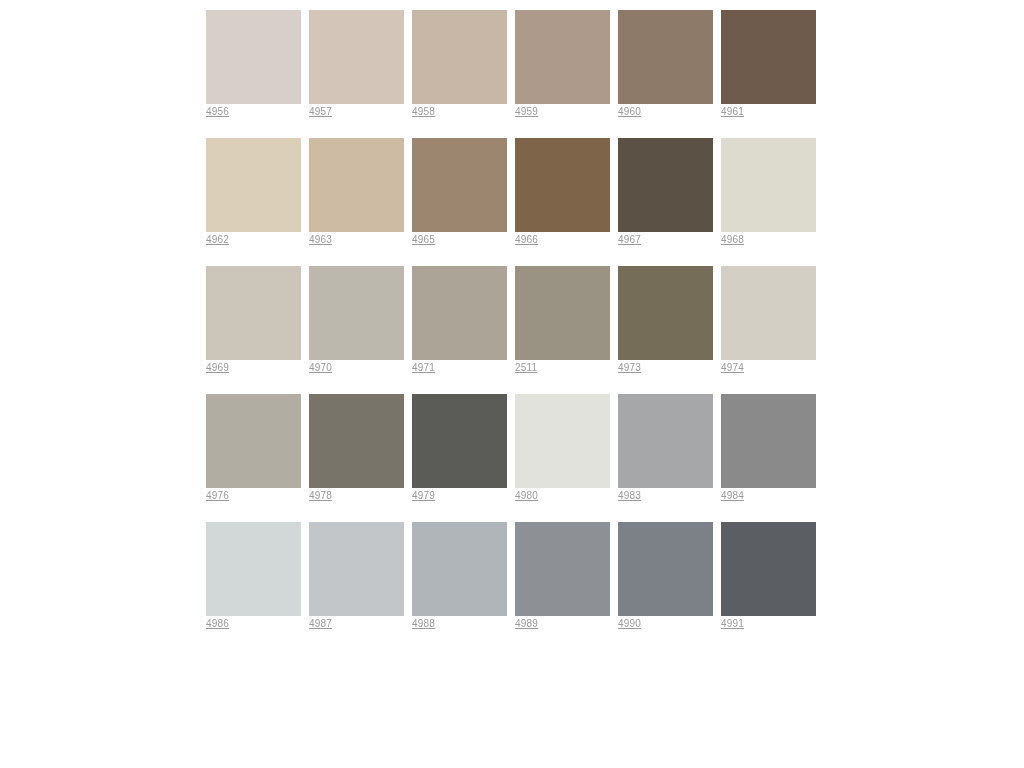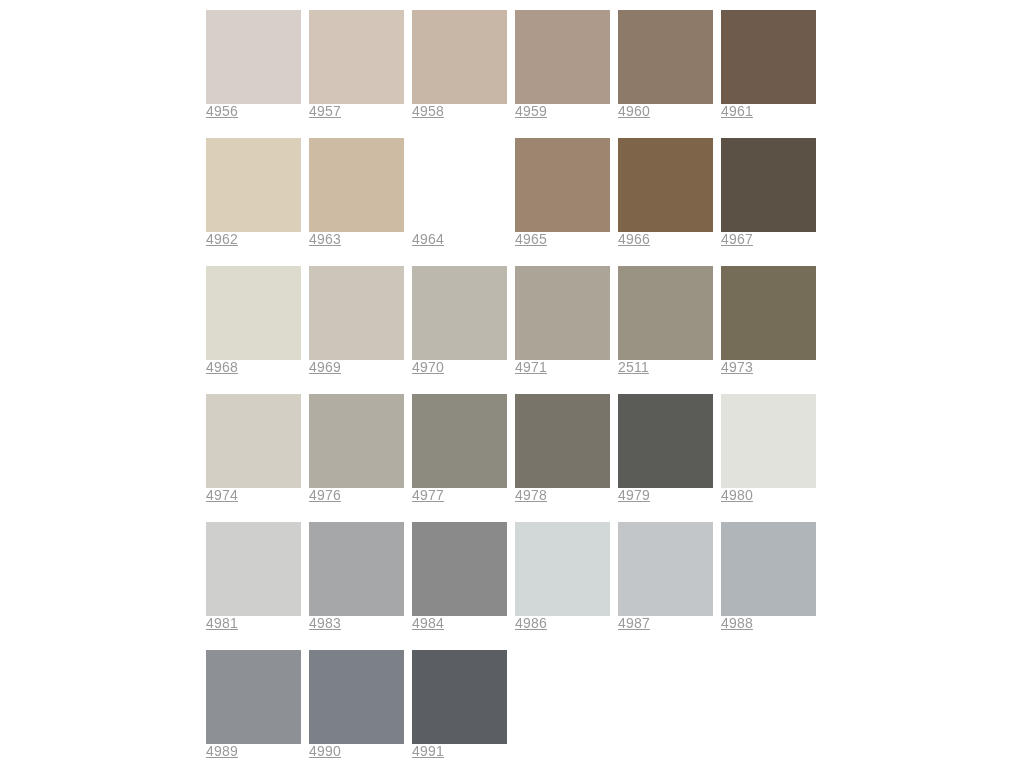--- a/index.html
+++ b/index.html
@@ -39,21 +39,21 @@
     width: 95px;
     height: 94px;
     line-height: 0;
     font-size: 0;
   }
   .swatch-label {
     position: absolute;
     left: 0;
     top: 96px;
     font-family: "Liberation Sans", sans-serif;
-    font-size: 14px;
+    font-size: 10px;
     line-height: 11px;
     letter-spacing: 0.2px;
     color: #9a9a9a;
     text-decoration: underline;
     white-space: nowrap;
     cursor: pointer;
   }
 </style>
 </head>
 <body>
@@ -86,24 +86,20 @@
       </div>
       <div class="swatch-cell">
         <div class="swatch-chip" title="4962" style="background: rgb(220, 207, 185);"></div>
         <a class="swatch-label">4962</a>
       </div>
       <div class="swatch-cell">
         <div class="swatch-chip" title="4963" style="background: rgb(205, 188, 163);"></div>
         <a class="swatch-label">4963</a>
       </div>
       <div class="swatch-cell">
-        <div class="swatch-chip" title="4964"></div>
-        <a class="swatch-label">4964</a>
-      </div>
-      <div class="swatch-cell">
         <div class="swatch-chip" title="4965" style="background: rgb(156, 134, 112);"></div>
         <a class="swatch-label">4965</a>
       </div>
       <div class="swatch-cell">
         <div class="swatch-chip" title="4966" style="background: rgb(126, 101, 73);"></div>
         <a class="swatch-label">4966</a>
       </div>
       <div class="swatch-cell">
         <div class="swatch-chip" title="4967" style="background: rgb(91, 81, 69);"></div>
         <a class="swatch-label">4967</a>
@@ -134,38 +130,30 @@
       </div>
       <div class="swatch-cell">
         <div class="swatch-chip" title="4974" style="background: rgb(212, 207, 197);"></div>
         <a class="swatch-label">4974</a>
       </div>
       <div class="swatch-cell">
         <div class="swatch-chip" title="4976" style="background: rgb(178, 173, 163);"></div>
         <a class="swatch-label">4976</a>
       </div>
       <div class="swatch-cell">
-        <div class="swatch-chip" title="4977" style="background: rgb(141, 138, 128);"></div>
-        <a class="swatch-label">4977</a>
-      </div>
-      <div class="swatch-cell">
         <div class="swatch-chip" title="4978" style="background: rgb(120, 116, 106);"></div>
         <a class="swatch-label">4978</a>
       </div>
       <div class="swatch-cell">
         <div class="swatch-chip" title="4979" style="background: rgb(91, 91, 88);"></div>
         <a class="swatch-label">4979</a>
       </div>
       <div class="swatch-cell">
         <div class="swatch-chip" title="4980" style="background: rgb(226, 226, 220);"></div>
         <a class="swatch-label">4980</a>
-      </div>
-      <div class="swatch-cell">
-        <div class="swatch-chip" title="4981" style="background: rgb(207, 207, 205);"></div>
-        <a class="swatch-label">4981</a>
       </div>
       <div class="swatch-cell">
         <div class="swatch-chip" title="4983" style="background: rgb(166, 167, 169);"></div>
         <a class="swatch-label">4983</a>
       </div>
       <div class="swatch-cell">
         <div class="swatch-chip" title="4984" style="background: rgb(138, 138, 139);"></div>
         <a class="swatch-label">4984</a>
       </div>
       <div class="swatch-cell">

